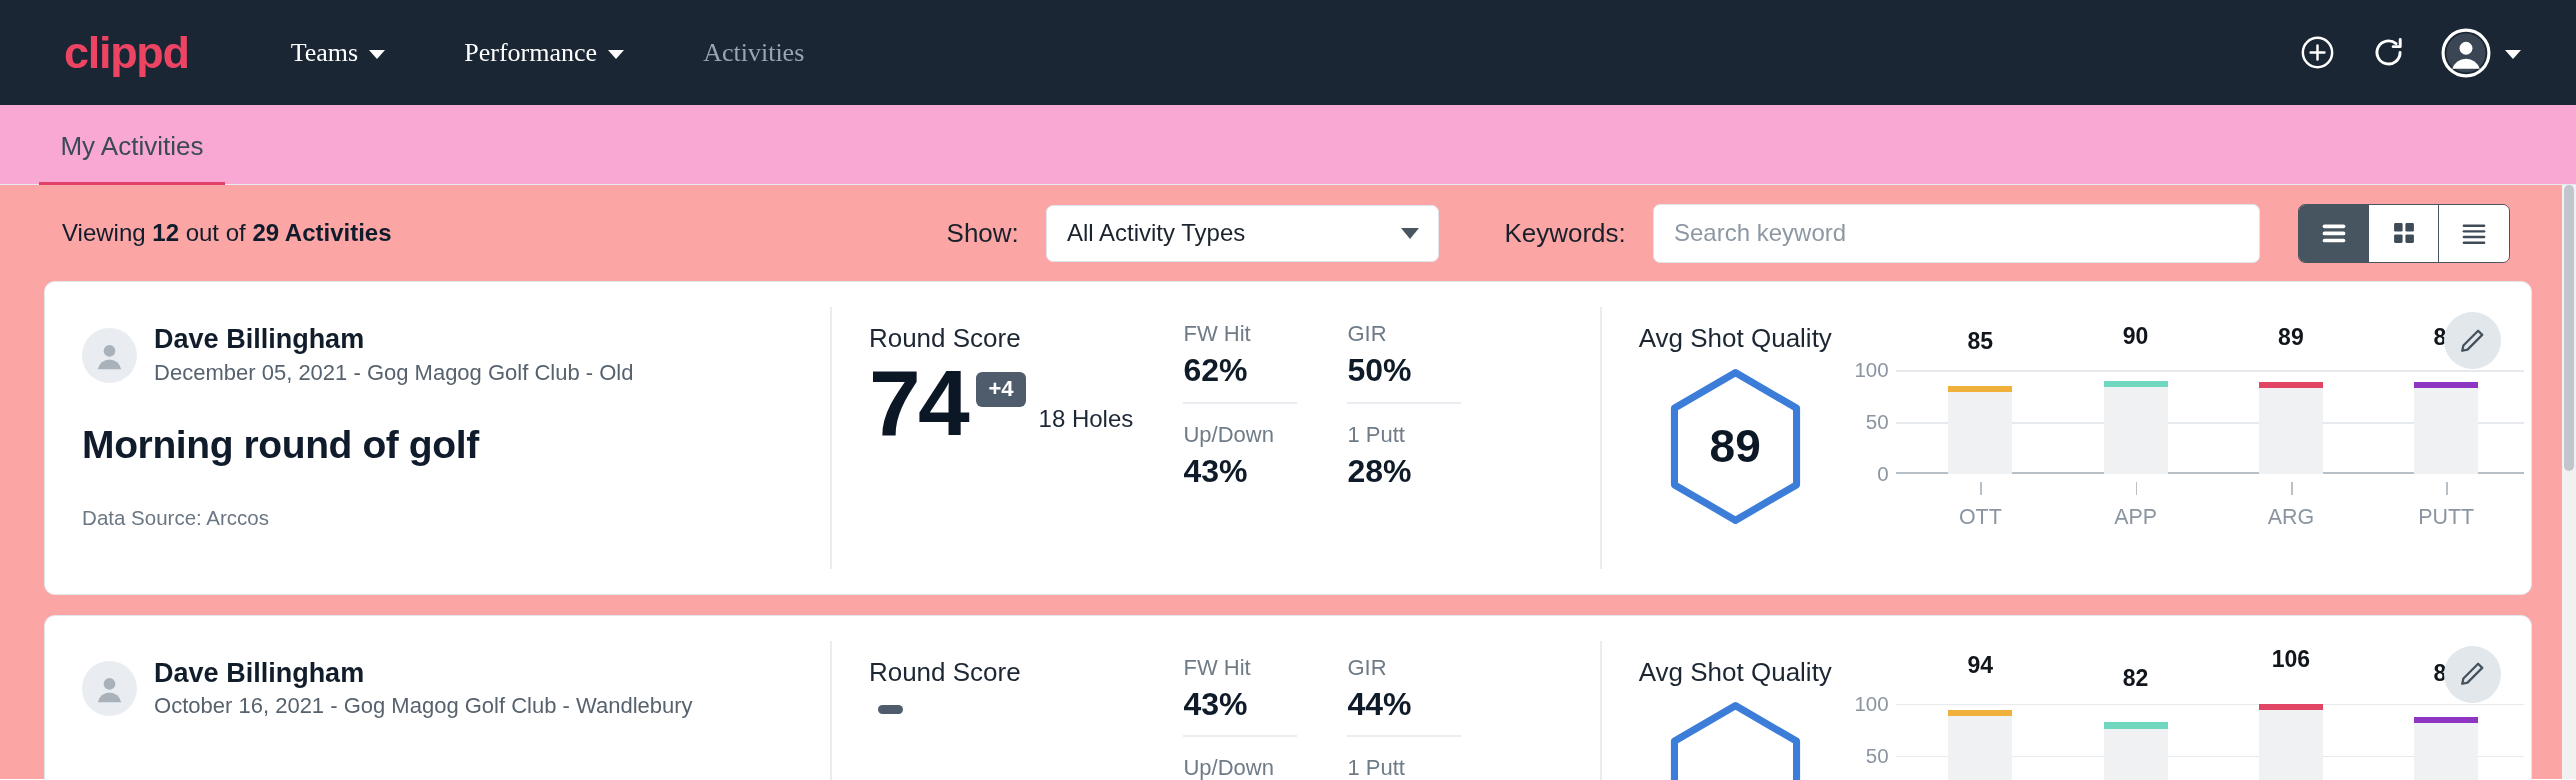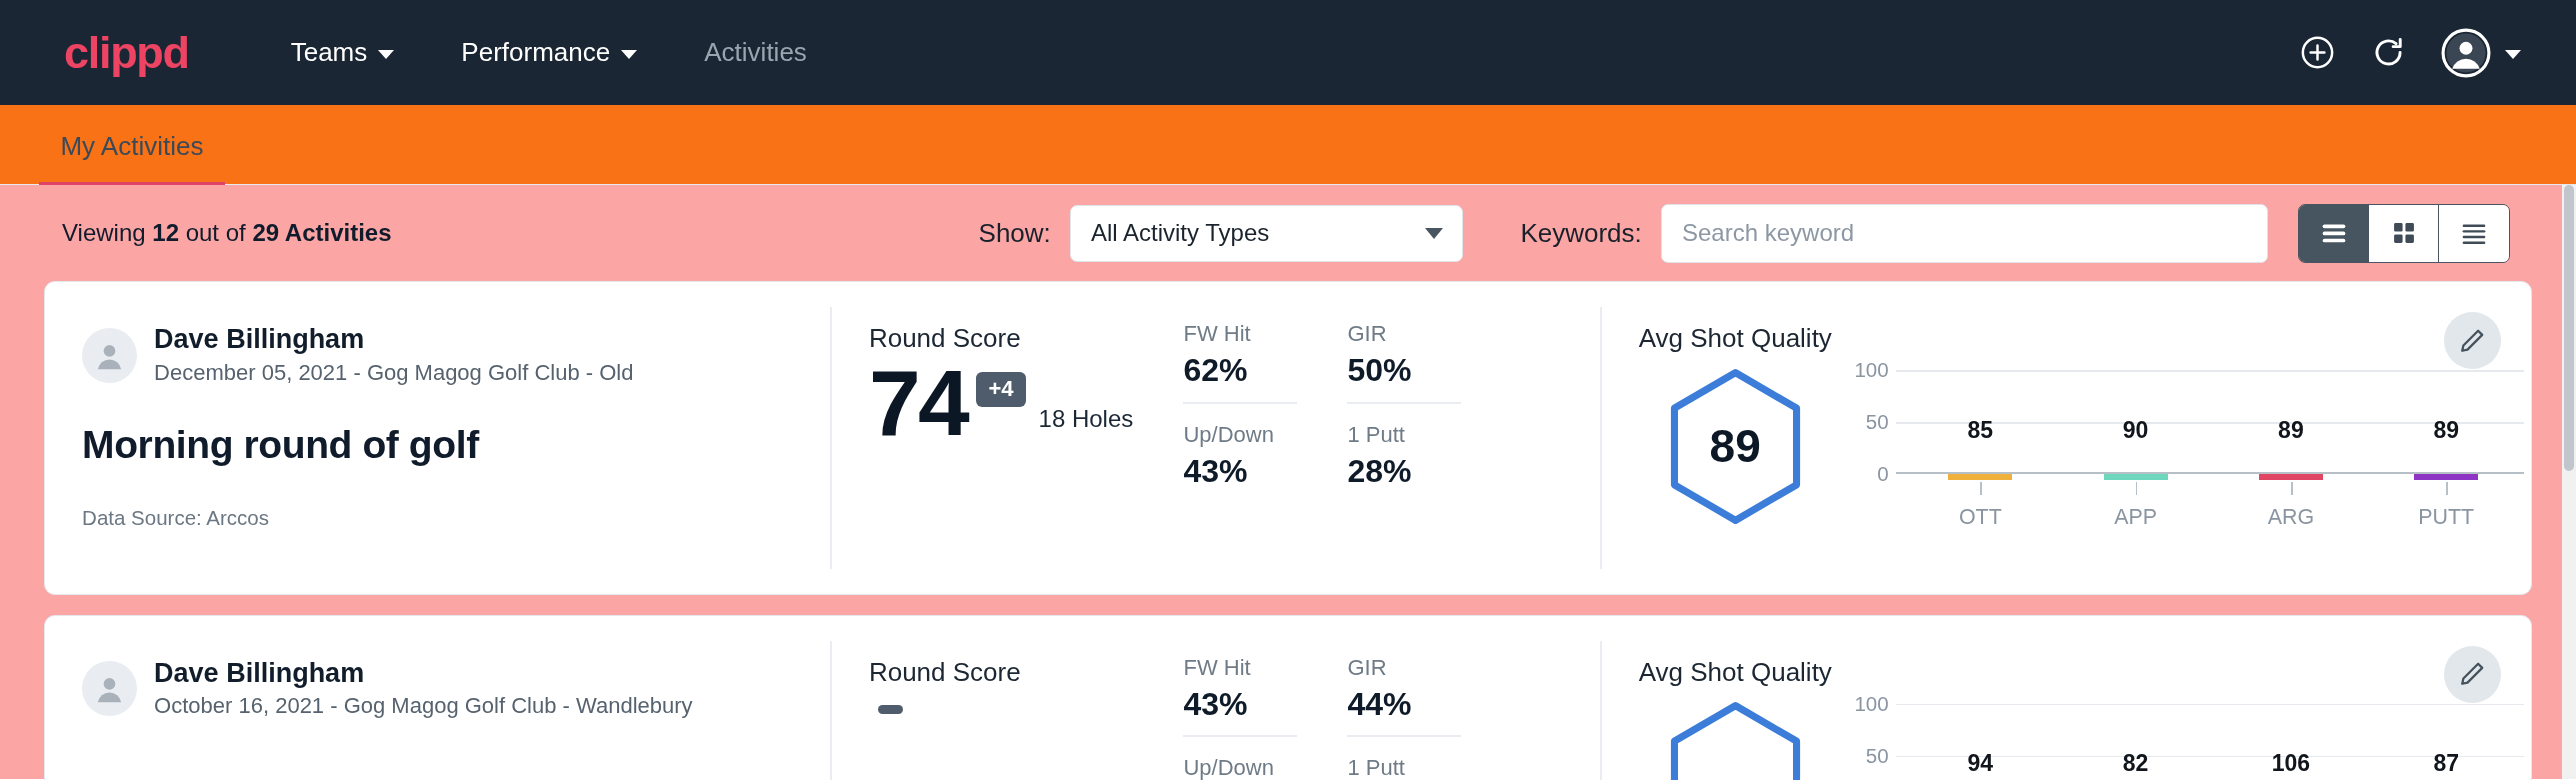--- a/index.html
+++ b/index.html
@@ -22,21 +22,21 @@
   }
   .brand {
     font-size: 45px;
     font-weight: 700;
     color: #ee4464;
     letter-spacing: -1.3px;
     margin-right: 79px;
     line-height: 1;
     user-select: none;
   }
-  .navlinks { display: flex; align-items: flex-start; gap: 0; }
+  .navlinks { display: flex; align-items: flex-start; gap: 12px; font-family: Liberation Serif, serif; }
   .navitem {
     display: flex; align-items: center; gap: 10.7px;
     color: #ffffff;
     font-size: 26px;
     padding: 0 23px;
     margin-right: 21.4px;
     cursor: pointer;
     white-space: nowrap;
   }
   .navitem.muted { color: #9aa5b1; }
@@ -53,21 +53,21 @@
     display: flex;
     align-items: center;
     gap: 34px;
   }
   .icon-btn { cursor: pointer; display: flex; align-items: center; }
   .avatar-wrap { display: flex; align-items: center; gap: 14.3px; cursor: pointer; }
 
   
   .tabbar {
     height: 80px;
-    background: #f97316;
+    background: #f9a8d4;
     border-bottom: 1.8px solid #e6e9ed;
     display: flex;
     align-items: flex-end;
     padding-left: 39px;
   }
   .tab {
     font-size: 26px;
     color: #3c4a57;
     padding: 0 21.4px 19.6px 21.4px;
     border-bottom: 4.5px solid transparent;
@@ -93,21 +93,21 @@
   .viewing {
     font-size: 24px;
     color: #101c2b;
     white-space: nowrap;
   }
   .viewing b { font-weight: 700; }
   .filter-mid {
     margin-left: auto;
     display: flex;
     align-items: center;
-    gap: 0;
+    gap: 8px;
   }
   .lbl {
     font-size: 26px;
     color: #18212b;
     margin-right: 19.6px;
     white-space: nowrap;
   }
   .select {
     width: 393px; height: 57px;
     background: #fff;
@@ -235,21 +235,21 @@
   }
   .ytick {
     position: absolute; right: 7.1px; font-size: 20.5px; color: #8a95a1;
     transform: translateY(-50%); text-align: right;
   }
   .plot {
     position: absolute; left: 55px; right: 7.1px; top: 0; bottom: 0;
   }
   .gridline { position: absolute; left: -7.1px; right: 0; height: 1.8px; background: #e6eaee; }
   .gridline.base { background: #b7bfc7; }
-  .bars { position: absolute; left: 0; right: 0; top: 0; bottom: 0; display: flex; align-items: flex-end; }
+  .bars { position: absolute; left: 0; right: 0; top: 0; bottom: 0; display: flex; }
   .barcell { flex: 1; position: relative; display: flex; justify-content: center; }
   .bar {
     position: absolute; bottom: 0;
     width: 64px;
     background: #f0f1f2;
   }
   .bar-cap { position: absolute; top: 0; left: 0; right: 0; height: 6.2px; }
   .bar-val {
     position: absolute;
     font-size: 23px; font-weight: 700; color: #11161c;

